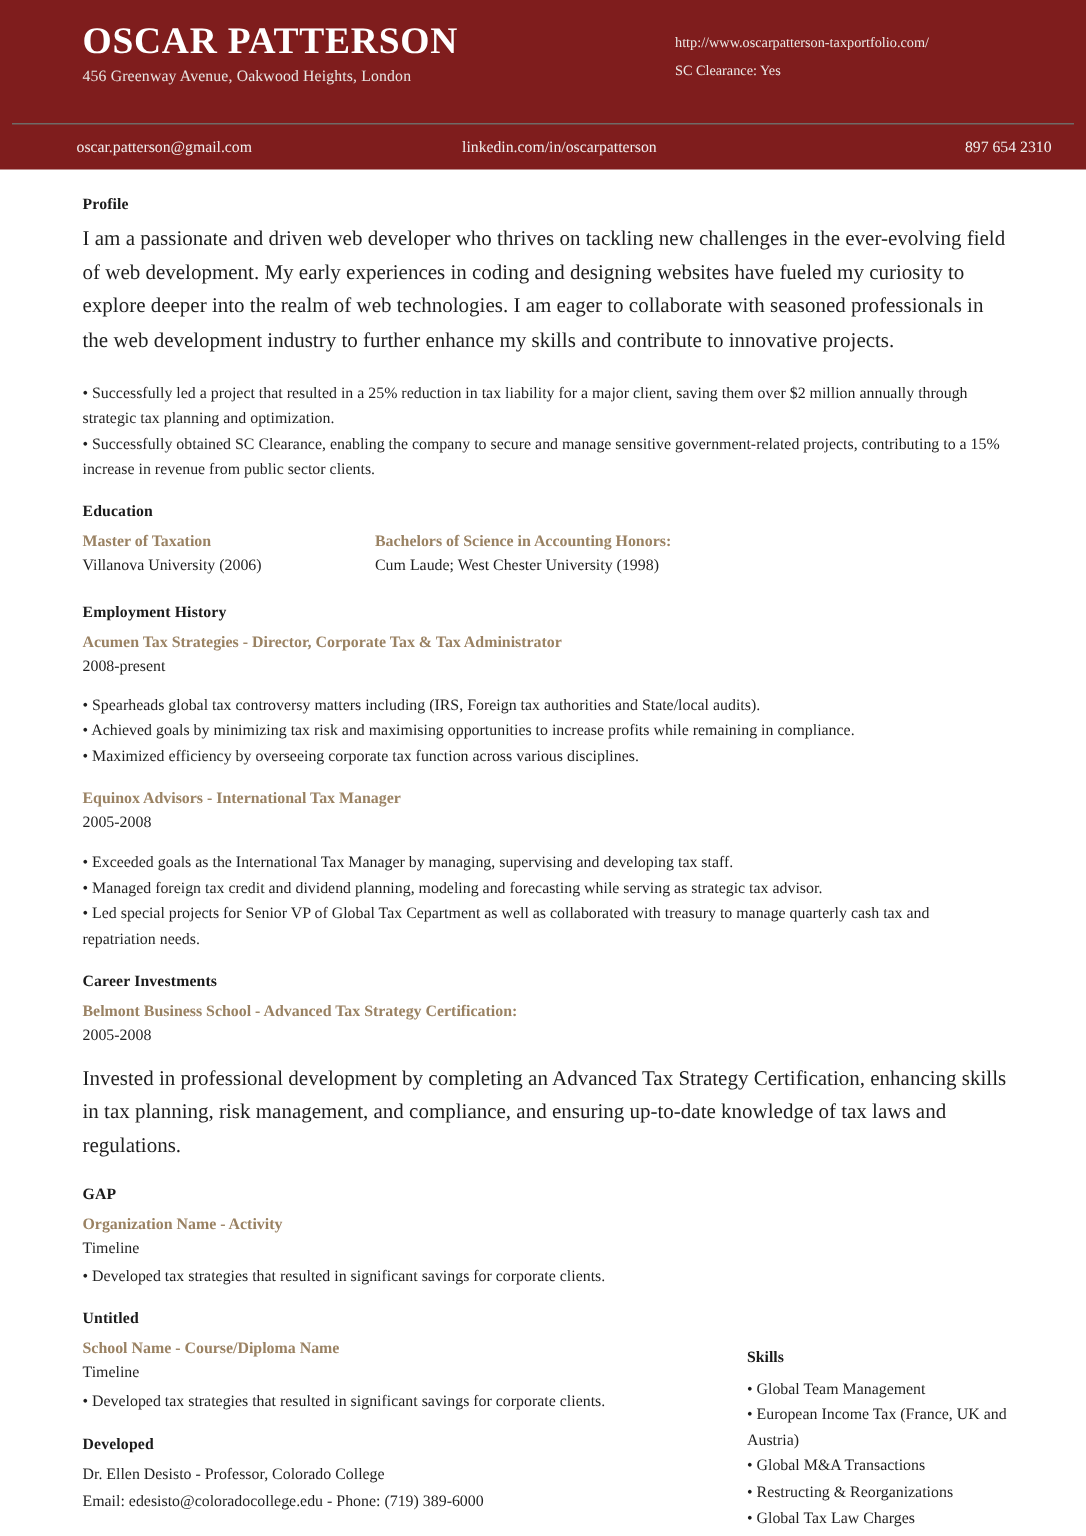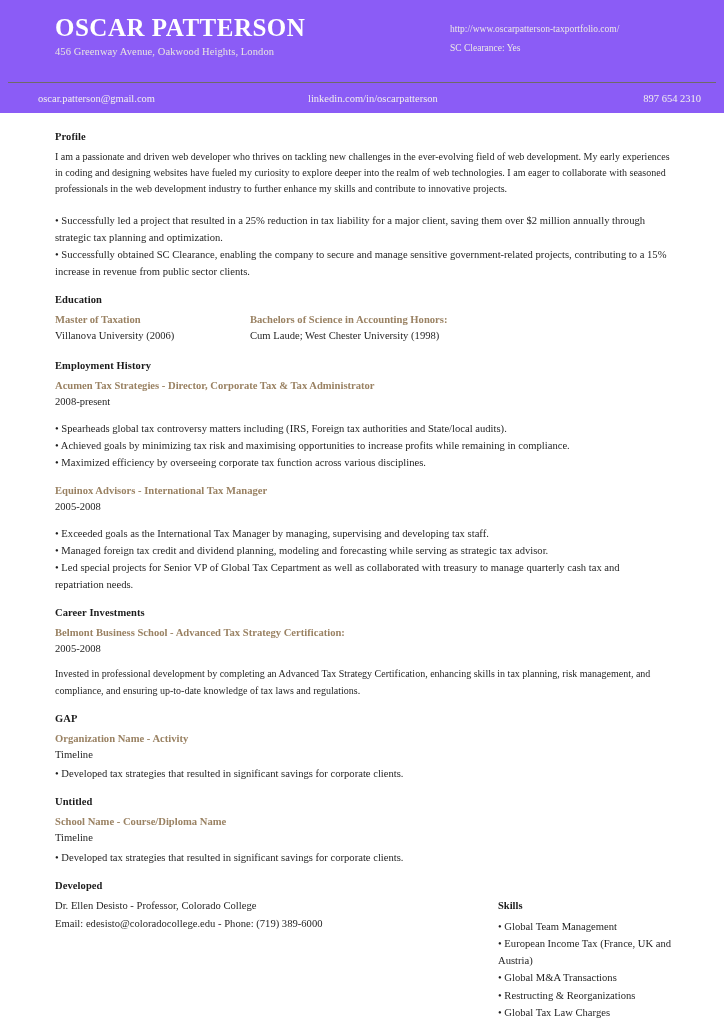--- a/index.html
+++ b/index.html
@@ -10,21 +10,21 @@
   body {
     width: 724px;
     height: 1024px;
     font-family: "Liberation Serif", "DejaVu Serif", serif;
     color: #1b1b1b;
     overflow: hidden;
   }
 
   
   .header {
-    background: #8b5cf6;
+    background: #7f1d1d;
     color: #ffffff;
     width: 724px;
     height: 113px;
     box-sizing: border-box;
     position: relative;
   }
   .header-top {
     height: 82px;
     box-sizing: border-box;
     padding: 14px 24px 0 55px;
@@ -61,21 +61,21 @@
     margin: 0 8px;
   }
   .header-bottom {
     height: 30px;
     display: flex;
     align-items: center;
     font-size: 10.5px;
     color: #f1efee;
     position: relative;
   }
-  .hb-email { position: absolute; left: 38px; }
+  .hb-email { position: absolute; left: 51px; }
   .hb-linkedin { position: absolute; left: 308px; }
   .hb-phone { position: absolute; right: 23px; }
 
   
   .page {
     position: relative;
     padding: 14px 0 0 0;
   }
   .col-main {
     position: absolute;
@@ -85,21 +85,21 @@
   }
   .sect-title {
     font-size: 10.5px;
     font-weight: bold;
     color: #1b1b1b;
     margin: 0 0 7px 0;
     letter-spacing: 0.1px;
   }
   .sect { margin-bottom: 14px; }
   p.body-text {
-    font-size: 10px;
+    font-size: 14px;
     line-height: 1.62;
     margin: 0;
     color: #1f1f1f;
   }
   .bullets {
     font-size: 10.6px;
     line-height: 1.62;
     margin: 0;
     color: #1f1f1f;
   }

